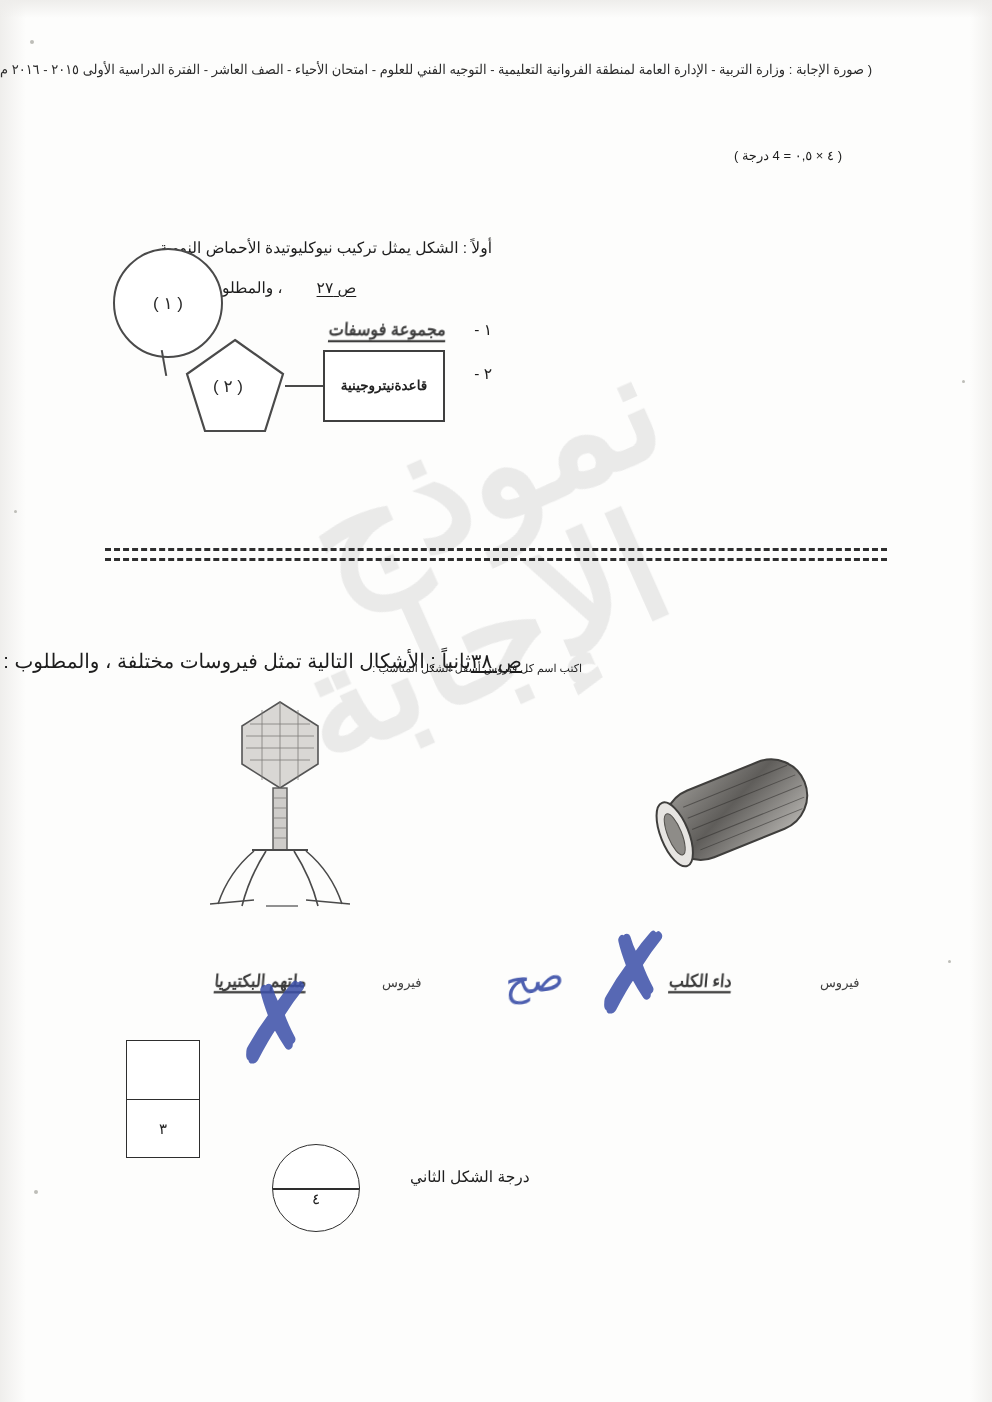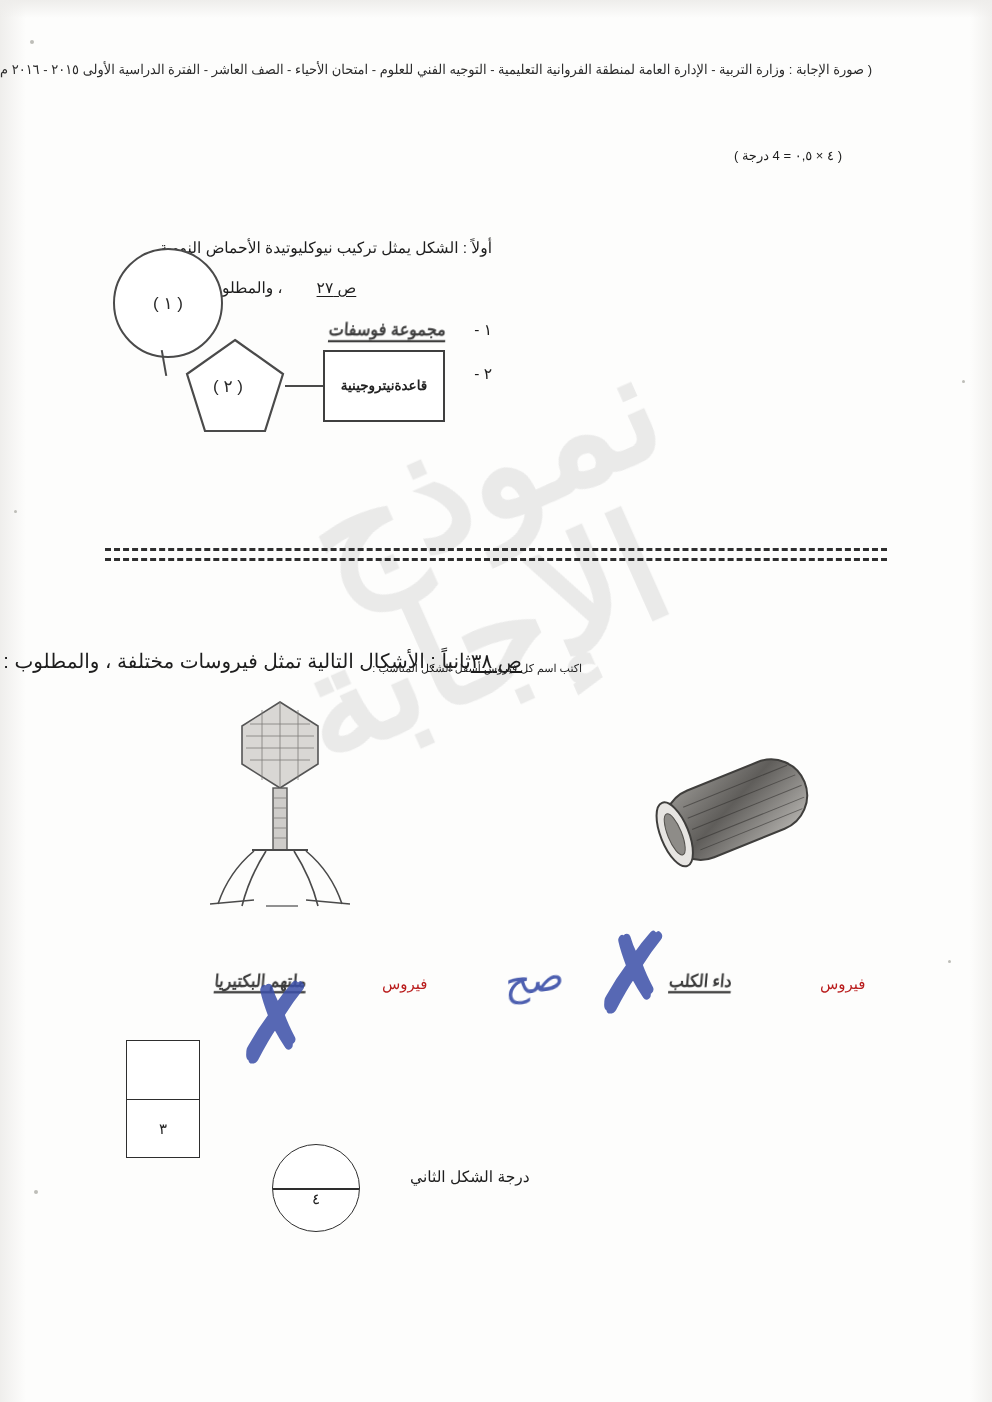--- a/index.html
+++ b/index.html
@@ -188,22 +188,22 @@
     white-space: nowrap;
   }
 
   
   .phage { position: absolute; left: 180px; top: 690px; width: 200px; height: 230px; }
   .rod   { position: absolute; left: 640px; top: 740px; width: 190px; height: 140px; }
 
   
   .vlabel {
     position: absolute;
-    font-size: 15px;
-    color: #b91c1c;
+    font-size: 13px;
+    color: #404040;
     direction: rtl;
     white-space: nowrap;
   }
   .vhand {
     position: absolute;
     font-size: 15.5px;
     font-weight: bold;
     color: #3a3a3a;
     direction: rtl;
     white-space: nowrap;

